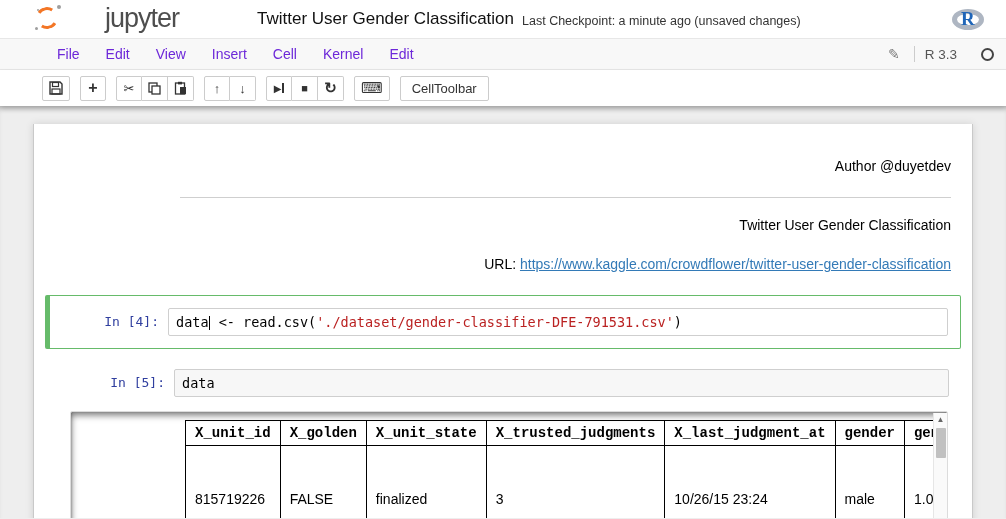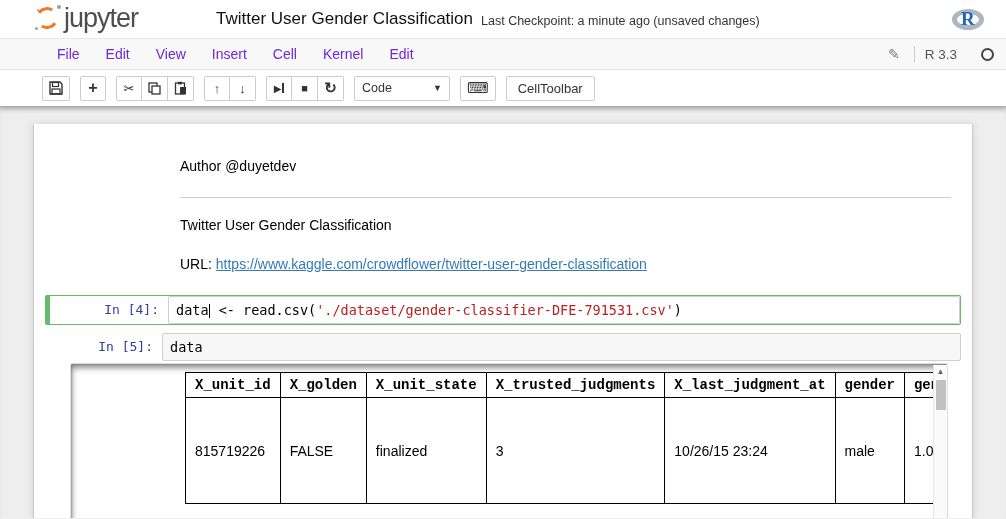--- a/index.html
+++ b/index.html
@@ -2,21 +2,21 @@
 <html><head>
 <meta charset="utf-8">
 <style>
   * { margin:0; padding:0; box-sizing:border-box; }
   html,body { width:1006px; height:519px; overflow:hidden; background:#eeeeee;
               font-family:"Liberation Sans", sans-serif; }
 
   
   .header { height:39px; background:#fff; border-bottom:1px solid #e7e7e7;
             display:flex; align-items:center; padding-left:35px; position:relative; }
-  .logo { display:flex; align-items:flex-end; cursor:pointer; }
+  .logo { display:flex; align-items:flex-end; cursor:pointer;gap:41px; }
   .logo-icon { position:relative; width:26px; height:26px; margin-right:3px; margin-bottom:2px; }
   .logo-icon .orbit { position:absolute; left:1px; top:2px; width:22px; height:22px;
             border:3px solid #f37626; border-radius:50%;
             border-left-color:transparent; border-right-color:transparent;
             transform:rotate(-12deg); }
   .logo-icon .dot1,.logo-icon .dot2,.logo-icon .dot3 { position:absolute; background:#9e9e9e; border-radius:50%; }
   .logo-icon .dot1 { width:4px; height:4px; right:0; top:0; }
   .logo-icon .dot2 { width:3px; height:3px; left:0; bottom:1px; }
   .logo-icon .dot3 { width:2px; height:2px; left:2px; top:4px; }
   .logo-text { font-size:27px; color:#4e4e4e; letter-spacing:-1px; line-height:1; padding-bottom:1px;}
@@ -57,26 +57,26 @@
   .celltoolbar-btn { height:25px; border:1px solid #ccc; border-radius:2px; background:#fff;
           font-size:13px; color:#333; padding:0 11px; display:flex; align-items:center; cursor:pointer; }
 
   
   .site { background:#eee; height:412px; box-shadow:inset 0 5px 6px -4px rgba(0,0,0,0.25);
           padding-top:18px; overflow:hidden; }
   .nb-container { width:940px; margin:0 auto; background:#fff; min-height:500px;
           border:1px solid #c9c9c9; border-top:none; padding:24px 11px 0 11px;
           box-shadow:0 0 8px rgba(0,0,0,0.12); }
 
-  .md-cell { padding:5px 5px 5px 130px; }
+  .md-cell { padding:5px 5px 5px 130px;text-align:right; }
   .md-text { font-size:14px; color:#000; line-height:1.5; padding:3px 5px; }
   .md-hr { border:none; border-top:1px solid #cfcfcf; margin:17px 5px 4px 5px; }
   .md-link { color:#337ab7; }
 
-  .code-cell { display:flex; padding:0; margin-top:4px; }
+  .code-cell { display:flex; padding:12px; margin-top:4px; }
   .code-cell.selected-edit { border:1px solid #66bb6a; border-left:5px solid #66bb6a;
           border-radius:2px; padding-left:1px; margin-top:12px; }
   .prompt { width:117px; flex:none; text-align:right; padding:6px 9px 0 0;
           font-family:"DejaVu Sans Mono","Liberation Mono",monospace;
           font-size:13px; color:#303f9f; }
   .input-area { flex:1; border:1px solid #cfcfcf; border-radius:2px; background:#f7f7f7;
           padding:5px 7px; font-family:"DejaVu Sans Mono","Liberation Mono",monospace;
           font-size:13.5px; color:#000; white-space:pre; overflow:hidden; }
   .code-cell.selected-edit .input-area { background:#ffffff; }
   .tok-str { color:#ba2121; }
@@ -173,24 +173,20 @@
     <div class="tbtn" style="font-weight:bold;">↑</div>
     <div class="tbtn" style="font-weight:bold;">↓</div>
   </div>
   <div class="btn-group">
     <div class="tbtn">
         <span style="font-size:10px;">▶</span>
         <span class="run-bar"></span>
       </div>
     <div class="tbtn" style="font-size:11px;">■</div>
     <div class="tbtn" style="font-weight:bold;font-size:15px;">↻</div>
-  </div>
-  <div class="cell-type-select">
-    <span>Code</span>
-    <span class="caret">▼</span>
   </div>
   <div class="btn-group">
     <div class="tbtn" style="font-size:15px;">⌨</div>
   </div>
   <div class="celltoolbar-btn">CellToolbar</div>
 </div>
 
 <div class="site">
   <div class="nb-container">
 

